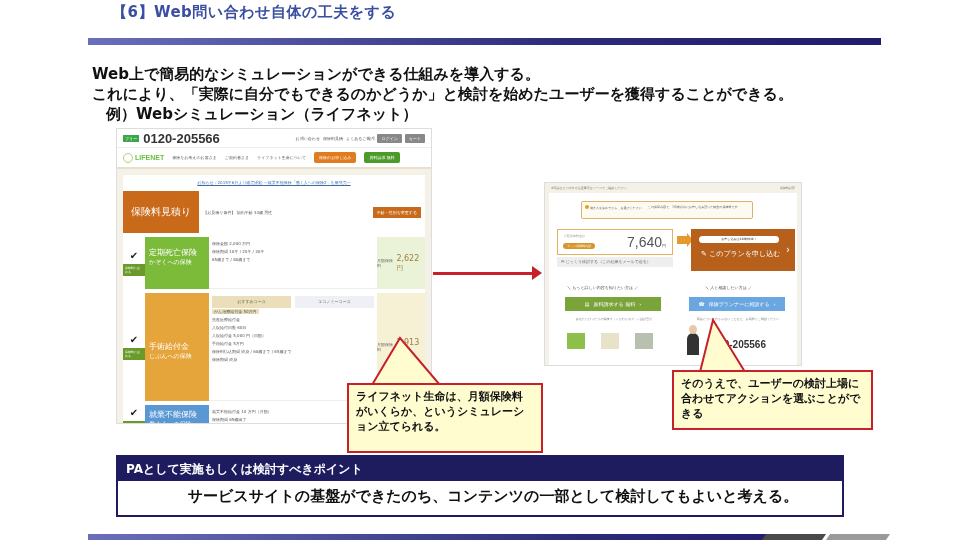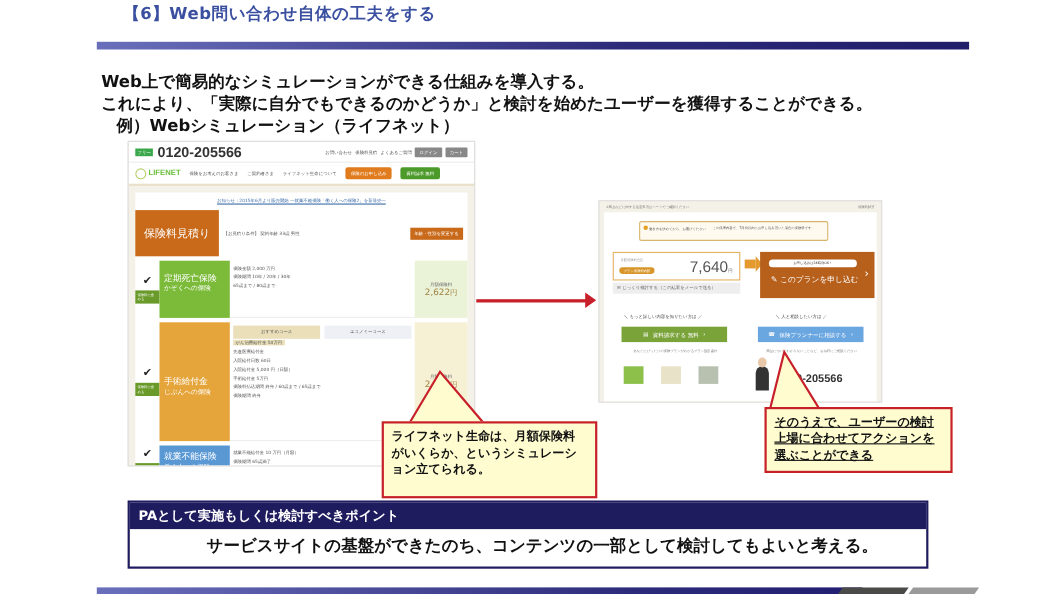--- a/index.html
+++ b/index.html
@@ -35,21 +35,21 @@
   .sl-check { width: 22px; display: flex; flex-direction: column; align-items: center; justify-content: center; gap: 3px; }
   .sl-check .tick { font-size: 10px; color: #222; }
   .sl-check .tag { background: #6a9a2a; color: #fff; font-size: 3px; padding: 2px; }
   .sl-prod { width: 64px; color: #fff; padding: 4px; font-size: 6px; }
   .sl-prod .name { font-size: 8px; margin-top: 6px; }
   .p-green { background: #7cbb3a; }
   .p-orange { background: #e5a53a; }
   .p-blue { background: #5a98d4; }
   .sl-fields { flex: 1; background: #fff; font-size: 4px; padding: 3px; line-height: 8px; border-bottom: 1px solid #eee; }
   .sl-fields .hl { background: #eadfb8; padding: 0 2px; }
-  .sl-price { width: 48px; display: flex; flex-direction: column; align-items: center; justify-content: center; font-size: 4px; color: #666; }
+  .sl-price { width: 48px; display: flex; flex-direction: row; align-items: center; justify-content: center; font-size: 4px; color: #666; }
   .sl-price .v { font-size: 8px; color: #a08040; }
   .pr-green { background: #eaf3d8; }
   .pr-yellow { background: #f6f0d4; }
   .course { display: flex; gap: 4px; }
   .course .rec { background: #eadfb8; padding: 2px; flex: 1; text-align: center; }
   .course .eco { background: #eef0f6; padding: 2px; flex: 1; text-align: center; }
 
   
   .arrow-line { position: absolute; left: 433px; top: 272px; width: 104px; height: 3px; background: #c8202a; }
   .arrow-head { position: absolute; left: 532px; top: 266px; width: 0; height: 0; border-top: 7px solid transparent; border-bottom: 7px solid transparent; border-left: 10px solid #c8202a; }
@@ -78,21 +78,21 @@
   .sr-small { position: absolute; font-size: 3px; color: #777; text-align: center; line-height: 5px; }
   .sr-thumbs { position: absolute; left: 18px; top: 140px; display: flex; gap: 16px; }
   .sr-thumbs div { width: 18px; height: 16px; }
   .sr-person { position: absolute; left: 138px; top: 140px; width: 12px; height: 22px; background: #333; border-radius: 6px 6px 0 0; }
   .sr-person::before { content: ""; position: absolute; left: 2px; top: -8px; width: 8px; height: 9px; background: #e8c8a8; border-radius: 50%; }
   .sr-phone { position: absolute; left: 158px; top: 146px; font-size: 10px; color: #333; font-family: "Liberation Sans", sans-serif; font-weight: bold; }
 
   
   .callout { position: absolute; background: #fffdd0; border: 2px solid #c8202a; font-size: 11px; font-weight: bold; line-height: 15px; padding: 4px 7px; color: #111; }
   .callout-1 { left: 347px; top: 383px; width: 196px; height: 70px; }
-  .callout-2 { left: 695px; top: 370px; width: 171px; height: 60px; text-decoration: underline; }
+  .callout-2 { left: 672px; top: 370px; width: 201px; height: 60px; }
 
   
   .points { position: absolute; left: 116px; top: 455px; width: 728px; height: 62px; border: 2px solid #1e1b5e; background: #fff; }
   .points-head { background: #1e1b5e; color: #fff; font-size: 12px; font-weight: bold; height: 24px; line-height: 24px; padding-left: 8px; }
   .points-body { font-size: 15px; font-weight: bold; color: #111; padding: 6px 0 0 26px; text-align: center; }
 
   
   .footer-bar { position: absolute; left: 88px; top: 534px; width: 696px; height: 6px; background: linear-gradient(to right, #6a6fbb, #2c2b7a 70%, #221e70); }
   .footer-dark { position: absolute; left: 764px; top: 534px; width: 60px; height: 6px; background: #4a4a48; transform: skewX(-35deg); }
   .footer-grey { position: absolute; left: 828px; top: 534px; width: 60px; height: 6px; background: #9a9a9a; transform: skewX(-35deg); }

